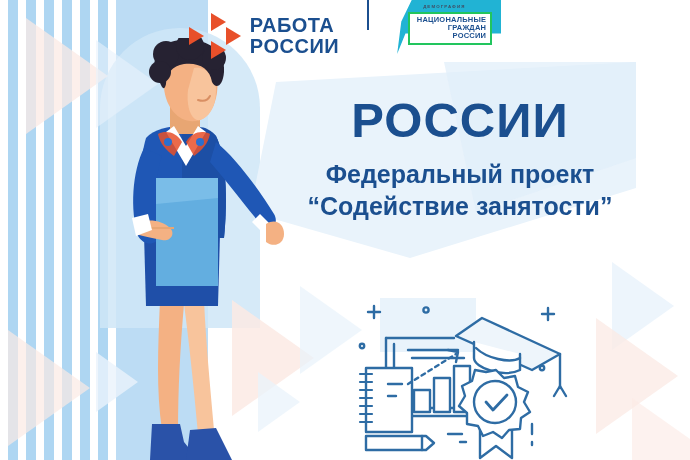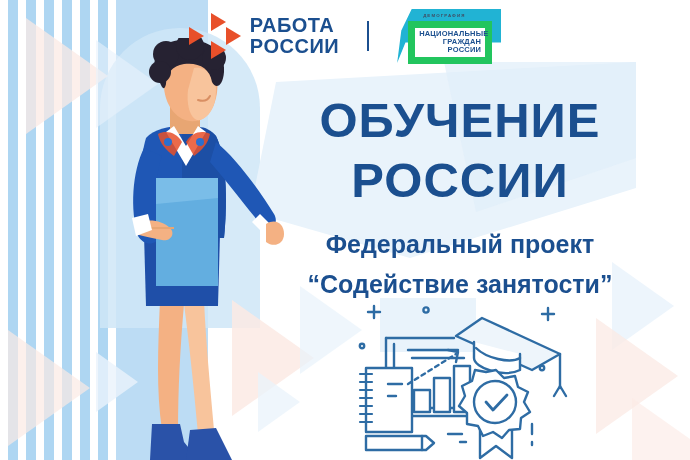--- a/index.html
+++ b/index.html
@@ -54,21 +54,21 @@
     border-color:transparent transparent transparent #e8f2fb;
   }
   .wm-blue2 {
     border-width:30px 0 30px 42px;
     border-color:transparent transparent transparent #eaf3fb;
   }
 
   
   .header {
     position:absolute; left:0; top:0; width:690px; height:72px;
-    display:flex; align-items:center; justify-content:center;
+    display:flex; justify-content:center;
     gap:0px;
     z-index:30;
   }
   .logo-rr {
     display:flex; align-items:center; gap:9px;
   }
   .rr-marks {
     position:relative; width:52px; height:46px;
   }
   .tri {
@@ -104,21 +104,21 @@
     position:absolute; left:26px; top:4px;
     font-size:4.4px; font-weight:bold;
     letter-spacing:1.1px;
     color:#3f4d63;
     white-space:nowrap;
   }
   .np-box {
     position:absolute; left:11px; top:12px;
     width:84px; padding:2px 4px 3px 4px;
     background:#ffffff;
-    border:7px solid #22c55e;
+    border:2px solid #22c55e;
   }
   .np-line {
     color:#1b4f8f;
     font-weight:bold;
     font-size:7.5px;
     line-height:8px;
     text-align:right;
     letter-spacing:.2px;
     white-space:nowrap;
   }
@@ -129,21 +129,21 @@
     text-align:center; z-index:25;
   }
   .title {
     color:#1b4f8f;
     font-weight:bold;
     font-size:49px;
     line-height:60px;
     letter-spacing:1px;
   }
   .subtitle {
-    margin-top:18px;
+    margin-top:8px;
     color:#1b4f8f;
     font-weight:bold;
     font-size:25px;
     line-height:32px;
   }
 
   
   .woman { position:absolute; left:74px; top:38px; width:210px; height:422px; z-index:20; }
 
   
@@ -197,24 +197,23 @@
       <div class="np-demo">ДЕМОГРАФИЯ</div>
       <div class="np-box">
         <div class="np-line">НАЦИОНАЛЬНЫЕ</div>
         <div class="np-line">ГРАЖДАН</div>
         <div class="np-line">РОССИИ</div>
       </div>
     </div>
   </div>
 
   <div class="title-block">
-    <div class="title">ОБУЧЕНИЕ</div>
     <div class="title">РОССИИ</div>
     <div class="subtitle">Федеральный проект</div>
-    <div class="subtitle" style="margin-top:8px">“Содействие занятости”</div>
+    <div class="subtitle" style="margin-top:0">“Содействие занятости”</div>
   </div>
 
   <svg class="woman" viewBox="0 0 210 422">
 
     <g>
 
       <path d="M86,262 C84,310 82,352 88,392 L104,392 C104,352 106,312 110,266 Z" fill="#f4b183"></path>
       <path d="M110,266 C116,312 120,352 124,396 L140,392 C136,346 132,306 130,262 Z" fill="#f8c49c"></path>
 
       <path d="M78,386 L106,386 L110,404 L118,414 L118,422 L76,422 Z" fill="#2a52a8"></path>

